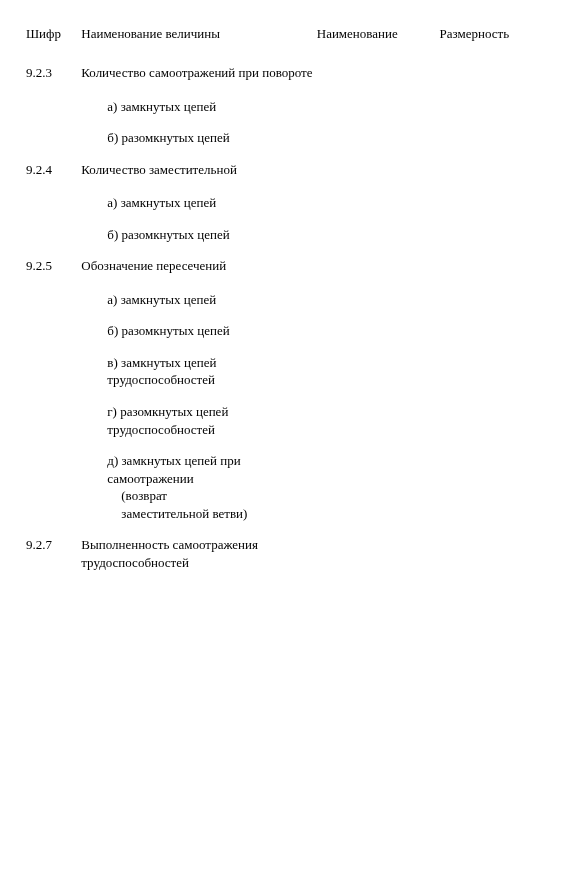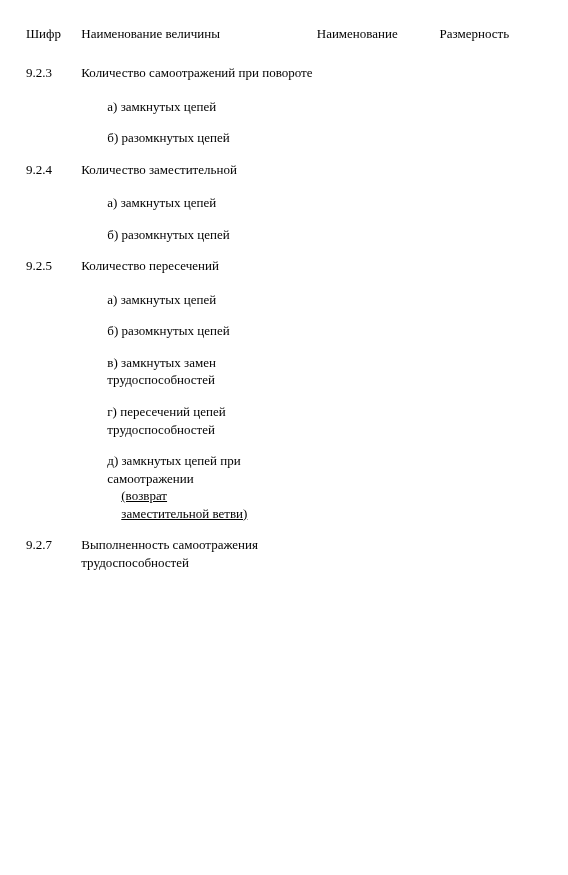--- a/index.html
+++ b/index.html
@@ -13,21 +13,21 @@
   table{width:100%;border-collapse:collapse;table-layout:fixed;}
   col.c1{width:54px;}
   col.c2{width:230px;}
   col.c3{width:120px;}
   col.c4{width:100px;}
   th{font-weight:400;text-align:left;vertical-align:top;padding:0 4px 20px 0;}
   td{vertical-align:top;text-align:left;padding:2px 4px 2px 0;}
   .num{white-space:nowrap;font-family:Liberation Serif, serif;}
   .item{padding-bottom:14px;line-height:1.35;}
   .sub{padding-left:26px;padding-bottom:12px;line-height:1.35;}
-  .subtxt{display:block;padding-left:14px;text-decoration:underline;}
+  .subtxt{display:block;padding-left:14px;}
 </style>
 </head>
 <body>
 
 <table>
   <colgroup>
     <col class="c1">
       <col class="c2">
       <col class="c3">
       <col class="c4">
@@ -72,45 +72,45 @@
         <td></td>
       </tr>
       <tr>
         <td></td>
         <td class="sub">б) разомкнутых цепей</td>
         <td></td>
         <td></td>
       </tr>
       <tr>
         <td class="num item">9.2.5</td>
-        <td class="item">Количество пересечений</td>
+        <td class="item">Обозначение пересечений</td>
         <td class="item"></td>
         <td class="item"></td>
       </tr>
       <tr>
         <td></td>
         <td class="sub">а) замкнутых цепей</td>
         <td></td>
         <td></td>
       </tr>
       <tr>
         <td></td>
         <td class="sub">б) разомкнутых цепей</td>
         <td></td>
         <td></td>
       </tr>
       <tr>
         <td></td>
-        <td class="sub">в) замкнутых замен трудоспособностей</td>
+        <td class="sub">в) замкнутых цепей трудоспособностей</td>
         <td></td>
         <td></td>
       </tr>
       <tr>
         <td></td>
-        <td class="sub">г) пересечений цепей трудоспособностей</td>
+        <td class="sub">г) разомкнутых цепей трудоспособностей</td>
         <td></td>
         <td></td>
       </tr>
       <tr>
         <td></td>
         <td class="sub">д) замкнутых цепей при самоотражении<span class="subtxt">(возврат</span><span class="subtxt">заместительной ветви)</span></td>
         <td></td>
         <td></td>
       </tr>
       <tr>

